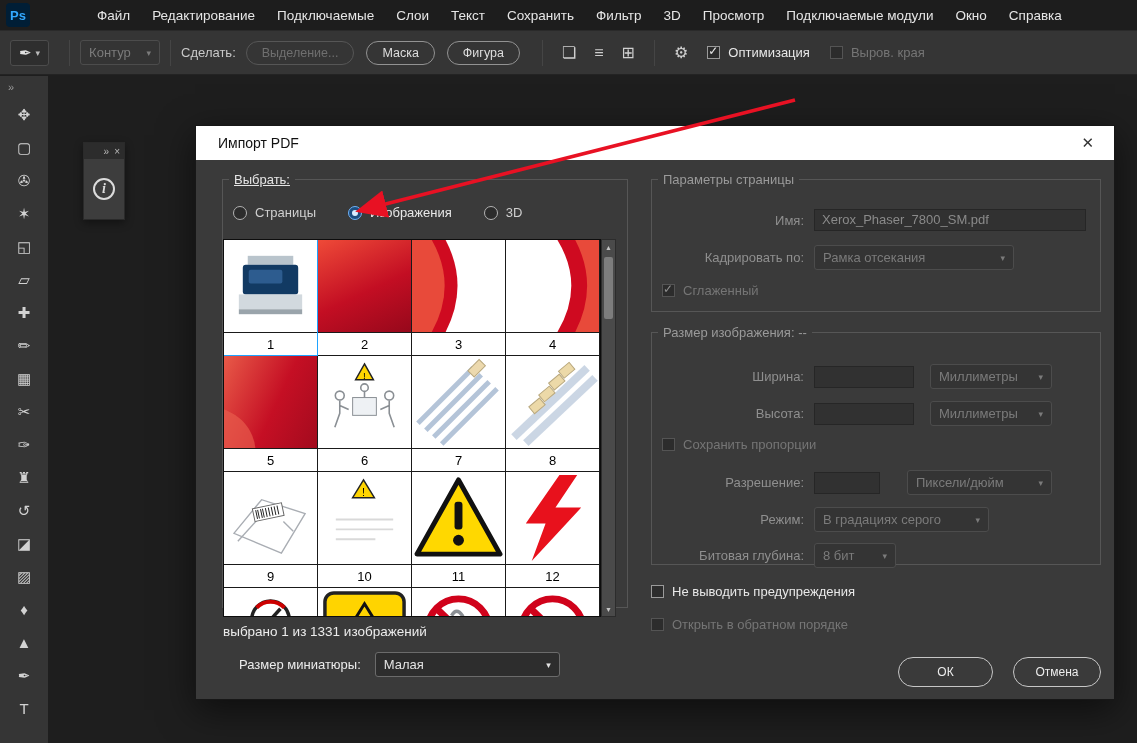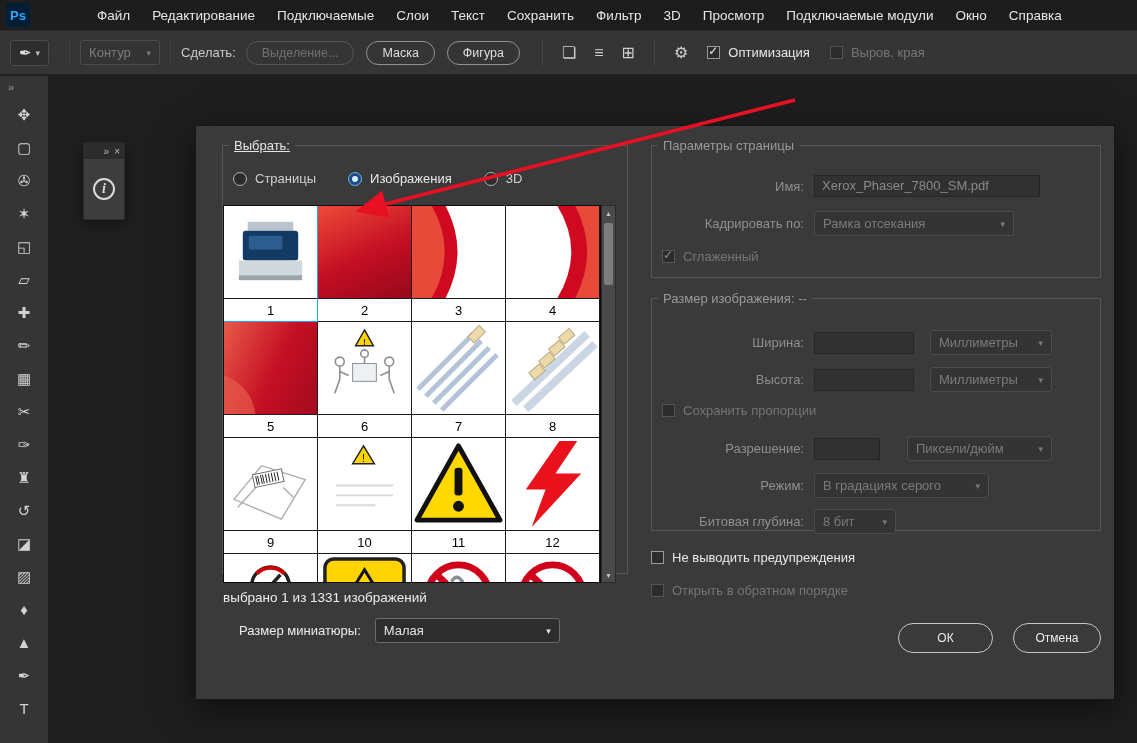--- a/index.html
+++ b/index.html
@@ -241,20 +241,24 @@
     <div class="fp-head">
       <span>»</span>
       <span>×</span>
     </div>
     <div class="fp-body">
       <span class="info-circle">i</span>
     </div>
   </div>
 
   <div class="dialog">
+    <div class="dialog-titlebar">
+      <span>Импорт PDF</span>
+      <span class="dialog-close">✕</span>
+    </div>
     <div class="dialog-body">
 
       <fieldset class="group left-group select-group">
         <legend>Выбрать:</legend>
         <div class="radio-row" id="radio-row">
             <label class="radio-item">
               <span class="radio"></span>
               <span class="lab-mid">Страницы</span>
             </label>
             <label class="radio-item">
@@ -456,21 +460,21 @@
         <div class="dd" style="width:185px">
           <span>Малая</span>
           <span class="caret">▾</span>
         </div>
       </div>
 
       <fieldset class="group right-group page-group">
         <legend>Параметры страницы</legend>
         <div class="frow" style="left:0;top:22px;">
           <span class="flabel">Имя:</span>
-          <div class="tfield" style="width:226px">
+          <div class="tfield" style="width:272px">
             <span>Xerox_Phaser_7800_SM.pdf</span>
           </div>
         </div>
         <div class="frow" style="left:0;top:58px;">
           <span class="flabel">Кадрировать по:</span>
           <div class="dd disabled" style="width:200px">
             <span>Рамка отсекания</span>
             <span class="caret">▾</span>
           </div>
         </div>

